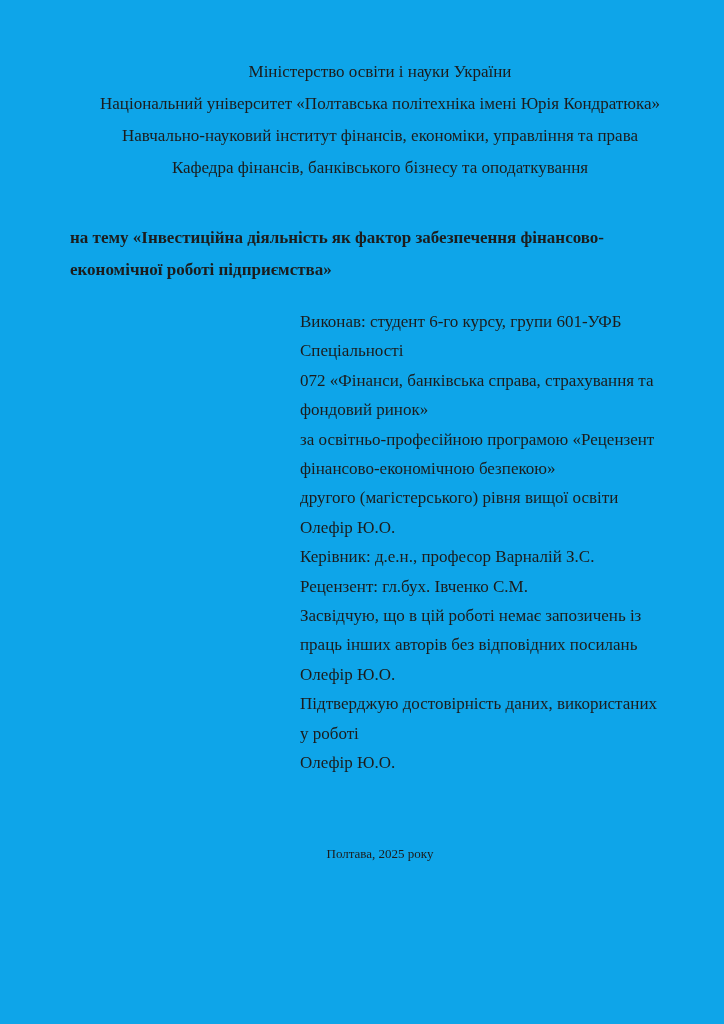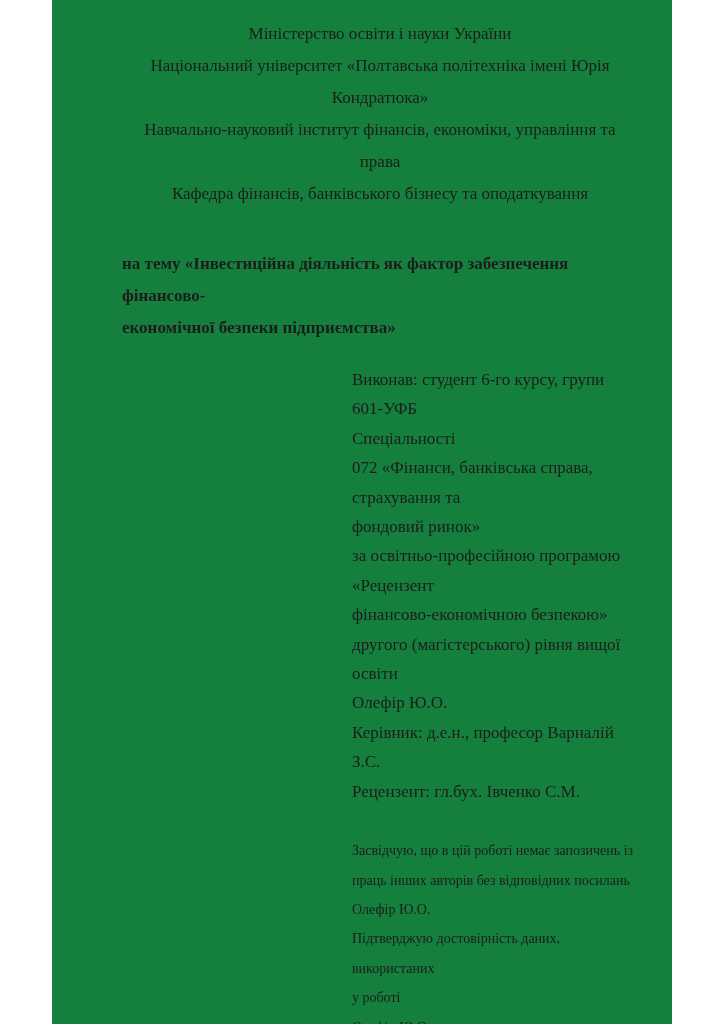--- a/index.html
+++ b/index.html
@@ -1,25 +1,25 @@
 <!DOCTYPE html>
 <html><head>
 <meta charset="utf-8">
 <style>
   * { margin: 0; padding: 0; box-sizing: border-box; }
   html, body { background: #ffffff; }
   .page {
     position: relative;
-    width: 620px;
+    width: 724px;
     height: 1024px;
     margin: 0 auto;
-    background: #15803d;
+    background: #0ea5e9;
     font-family: "Liberation Serif", "DejaVu Serif", serif;
     color: #1c1c1c;
-    padding: 18px 34px 0 70px;
+    padding: 56px 34px 0 70px;
     overflow: hidden;
   }
   .header {
     text-align: center;
     font-size: 17px;
     line-height: 32px;
   }
   .title {
     margin-top: 52px;
     text-align: center;
@@ -34,23 +34,22 @@
     font-weight: bold;
     line-height: 32px;
   }
   .attribution {
     margin-top: 21px;
     margin-left: 230px;
     font-size: 17px;
     line-height: 29.4px;
   }
   .declaration {
-    margin-top: 30px;
     margin-left: 230px;
-    font-size: 14px;
+    font-size: 17px;
     line-height: 29.4px;
   }
   .footer {
     margin-top: 61px;
     text-align: center;
     font-size: 13px;
     line-height: 29px;
   }
 </style>
 </head>
@@ -61,21 +60,21 @@
   <div class="header">
     <div>Міністерство освіти і науки України</div>
     <div>Національний університет «Полтавська політехніка імені Юрія Кондратюка»</div>
     <div>Навчально-науковий інститут фінансів, економіки, управління та права</div>
     <div>Кафедра фінансів, банківського бізнесу та оподаткування</div>
   </div>
 
 
   <div class="topic">
     <div>на тему «Інвестиційна діяльність як фактор забезпечення фінансово-</div>
-    <div>економічної безпеки підприємства»</div>
+    <div>економічної роботі підприємства»</div>
   </div>
 
   <div class="attribution">
     <div>Виконав: студент 6-го курсу, групи 601-УФБ</div>
     <div>Спеціальності</div>
     <div>072 «Фінанси, банківська справа, страхування та</div>
     <div>фондовий ринок»</div>
     <div>за освітньо-професійною програмою «Рецензент</div>
     <div>фінансово-економічною безпекою»</div>
     <div>другого (магістерського) рівня вищої освіти</div>

